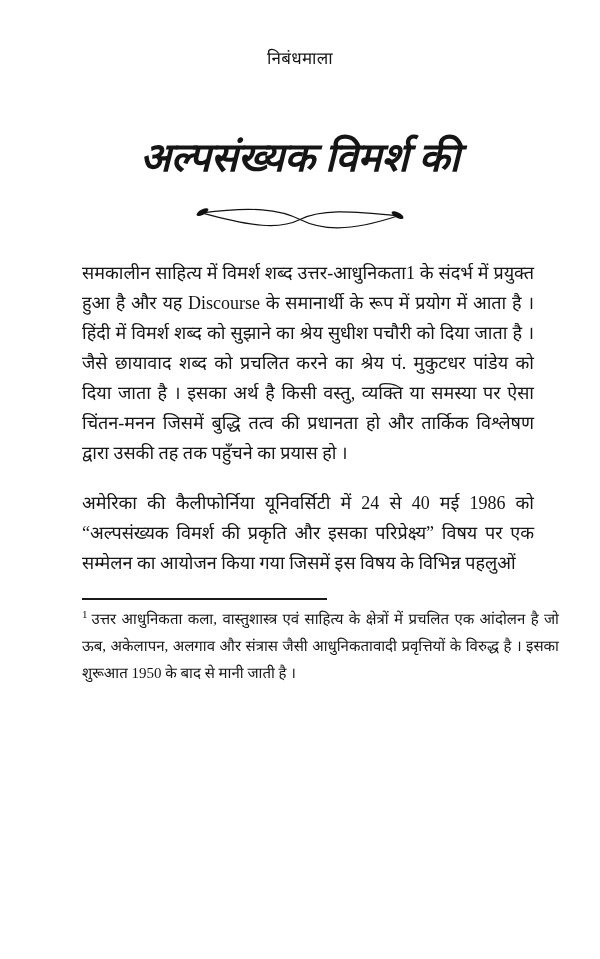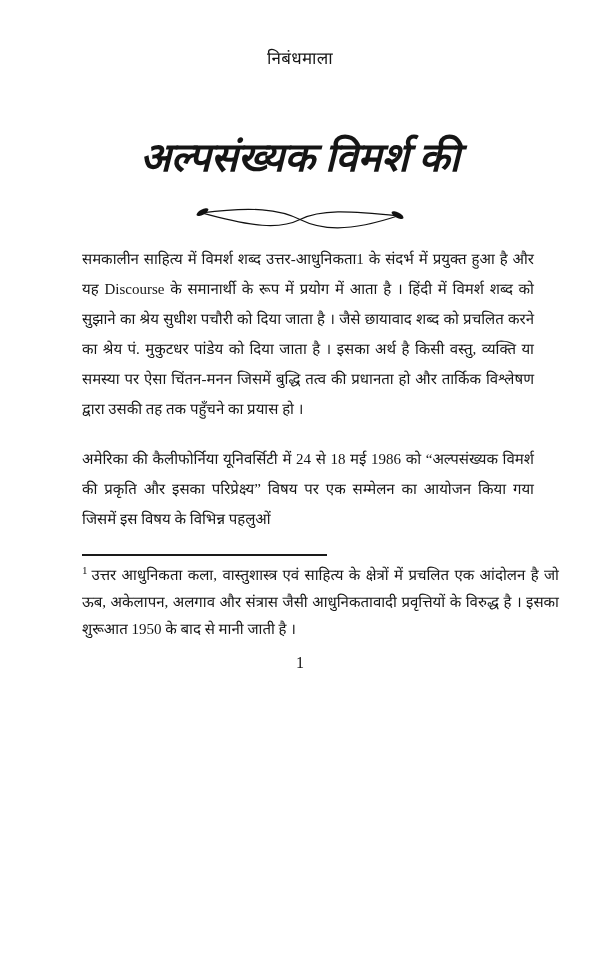--- a/index.html
+++ b/index.html
@@ -36,24 +36,24 @@
   .ornament {
     margin-top: 10px;
     text-align: center;
     height: 42px;
   }
   .ornament svg {
     width: 220px;
     height: 40px;
   }
   .body-text {
-    margin-top: 4px;
+    margin-top: 18px;
     padding: 0 66px 0 82px;
     text-align: justify;
-    font-size: 15px;
+    font-size: 18px;
     line-height: 30px;
   }
   .body-text p {
     margin: 0 0 20px 0;
     text-indent: 0;
   }
   .footnote-block {
     padding: 0 41px 0 82px;
     margin-top: 0;
   }
@@ -100,21 +100,21 @@
       </g>
       <g fill="#111111" stroke="none">
         <ellipse cx="17" cy="14" rx="9" ry="3.6" transform="rotate(-28 17 14)"></ellipse>
         <ellipse cx="283" cy="18" rx="9" ry="3.6" transform="rotate(28 283 18)"></ellipse>
       </g>
     </svg>
   </div>
 
   <div class="body-text">
     <p>समकालीन साहित्य में विमर्श शब्द उत्तर-आधुनिकता1 के संदर्भ में प्रयुक्त हुआ है और यह Discourse के समानार्थी के रूप में प्रयोग में आता है । हिंदी में विमर्श शब्द को सुझाने का श्रेय सुधीश पचौरी को दिया जाता है । जैसे छायावाद शब्द को प्रचलित करने का श्रेय पं. मुकुटधर पांडेय को दिया जाता है । इसका अर्थ है किसी वस्तु, व्यक्ति या समस्या पर ऐसा चिंतन-मनन  जिसमें बुद्धि तत्व की प्रधानता हो और तार्किक विश्लेषण द्वारा उसकी तह तक पहुँचने का प्रयास हो ।</p>
-    <p>अमेरिका की कैलीफोर्निया यूनिवर्सिटी में 24 से 18 मई 1986 को “अल्पसंख्यक विमर्श की प्रकृति और इसका परिप्रेक्ष्य” विषय पर एक सम्मेलन का आयोजन किया गया जिसमें इस विषय के विभिन्न पहलुओं</p>
+    <p>अमेरिका की कैलीफोर्निया यूनिवर्सिटी में 24 से 40 मई 1986 को “अल्पसंख्यक विमर्श की प्रकृति और इसका परिप्रेक्ष्य” विषय पर एक सम्मेलन का आयोजन किया गया जिसमें इस विषय के विभिन्न पहलुओं</p>
   </div>
 
   <div class="footnote-block">
     <hr class="footnote-rule">
     <p class="footnote">
       <sup>1</sup><span>उत्तर आधुनिकता कला, वास्तुशास्त्र एवं साहित्य के क्षेत्रों में प्रचलित एक आंदोलन है जो ऊब, अकेलापन, अलगाव और संत्रास जैसी आधुनिकतावादी प्रवृत्तियों के विरुद्ध है । इसका शुरूआत 1950 के बाद से मानी जाती है ।</span>
     </p>
   </div>
 
   <div class="page-number">1</div>

